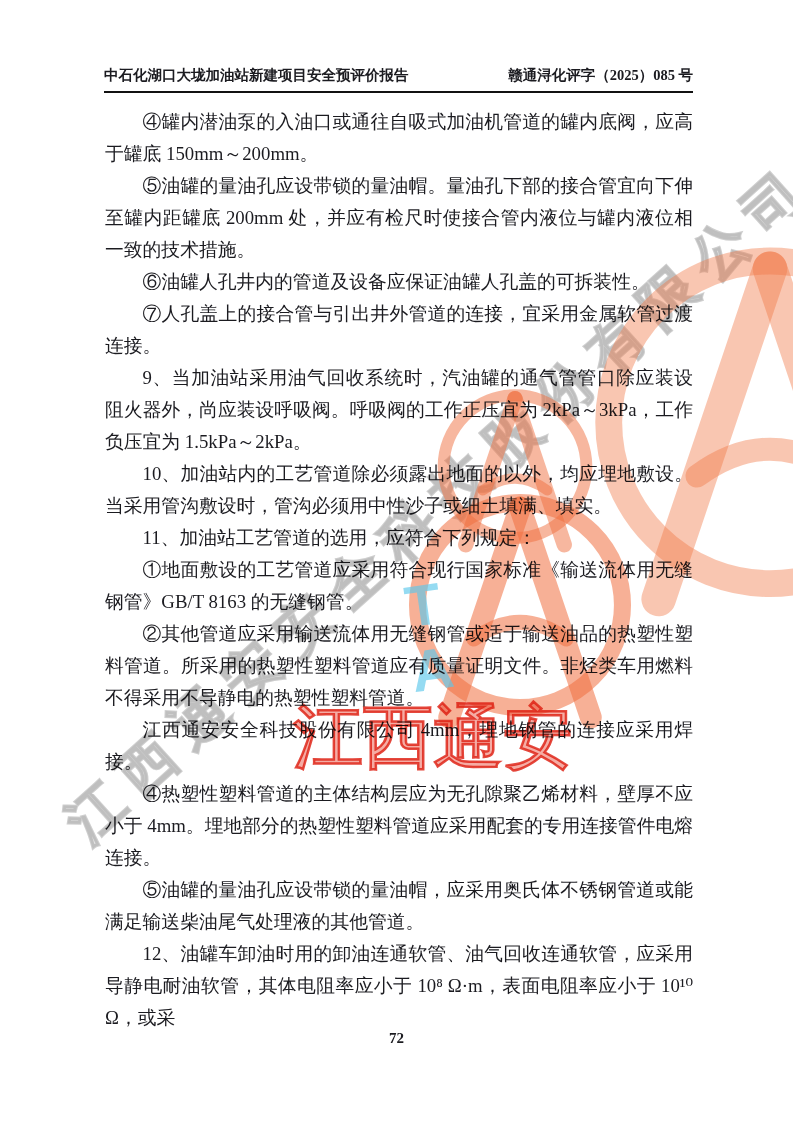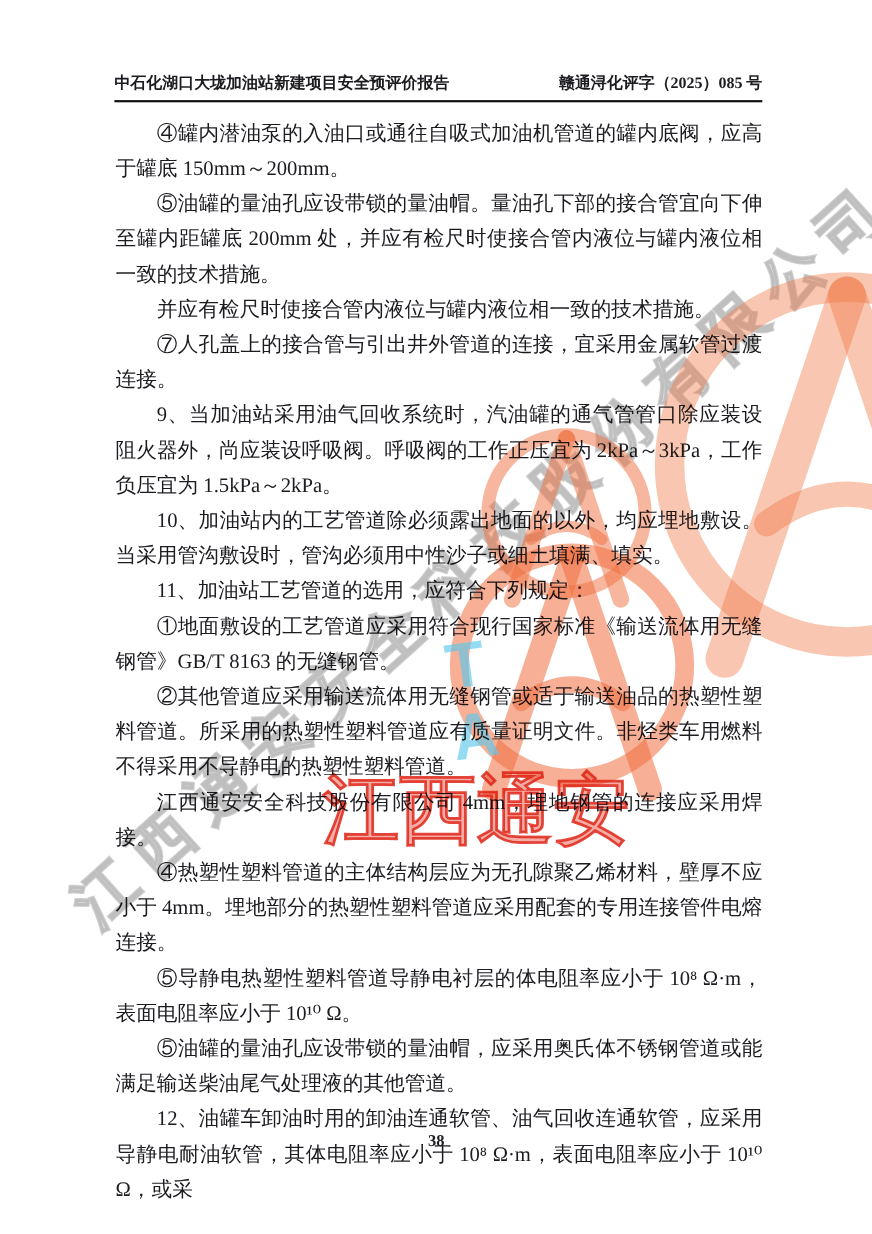--- a/index.html
+++ b/index.html
@@ -85,35 +85,34 @@
 <div class="page">
 
   <div class="header">
     <span>中石化湖口大垅加油站新建项目安全预评价报告</span>
     <span>赣通浔化评字（2025）085 号</span>
   </div>
 
   <div class="content">
     <p>④罐内潜油泵的入油口或通往自吸式加油机管道的罐内底阀，应高于罐底 150mm～200mm。</p>
     <p>⑤油罐的量油孔应设带锁的量油帽。量油孔下部的接合管宜向下伸至罐内距罐底 200mm 处，并应有检尺时使接合管内液位与罐内液位相一致的技术措施。</p>
-    <p>并应有检尺时使接合管内液位与罐内液位相一致的技术措施。</p>
+    <p>⑥油罐人孔井内的管道及设备应保证油罐人孔盖的可拆装性。</p>
     <p>⑦人孔盖上的接合管与引出井外管道的连接，宜采用金属软管过渡连接。</p>
     <p>9、当加油站采用油气回收系统时，汽油罐的通气管管口除应装设阻火器外，尚应装设呼吸阀。呼吸阀的工作正压宜为 2kPa～3kPa，工作负压宜为 1.5kPa～2kPa。</p>
     <p>10、加油站内的工艺管道除必须露出地面的以外，均应埋地敷设。当采用管沟敷设时，管沟必须用中性沙子或细土填满、填实。</p>
     <p>11、加油站工艺管道的选用，应符合下列规定：</p>
     <p>①地面敷设的工艺管道应采用符合现行国家标准《输送流体用无缝钢管》GB/T 8163 的无缝钢管。</p>
     <p>②其他管道应采用输送流体用无缝钢管或适于输送油品的热塑性塑料管道。所采用的热塑性塑料管道应有质量证明文件。非烃类车用燃料不得采用不导静电的热塑性塑料管道。</p>
     <p>江西通安安全科技股份有限公司 4mm，埋地钢管的连接应采用焊接。</p>
     <p>④热塑性塑料管道的主体结构层应为无孔隙聚乙烯材料，壁厚不应小于 4mm。埋地部分的热塑性塑料管道应采用配套的专用连接管件电熔连接。</p>
-    <p>⑤导静电热塑性塑料管道导静电衬层的体电阻率应小于 10⁸ Ω·m，表面电阻率应小于 10¹⁰ Ω。</p>
     <p>⑤油罐的量油孔应设带锁的量油帽，应采用奥氏体不锈钢管道或能满足输送柴油尾气处理液的其他管道。</p>
     <p>12、油罐车卸油时用的卸油连通软管、油气回收连通软管，应采用导静电耐油软管，其体电阻率应小于 10⁸ Ω·m，表面电阻率应小于 10¹⁰ Ω，或采</p>
   </div>
 
-  <div class="footer">38</div>
+  <div class="footer">72</div>
 </div>
 
 <div class="wm">
   <div class="wm-diagonal">江西通安安全科技股份有限公司</div>
   <svg class="wm-logo l3">
       <use href="#tongan-logo"></use>
     </svg>
   <svg class="wm-logo l1">
       <use href="#tongan-logo"></use>
     </svg>

